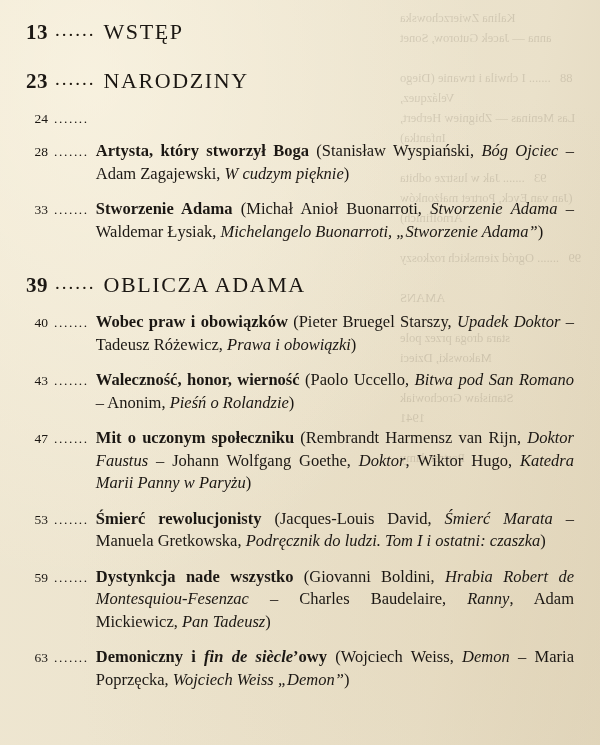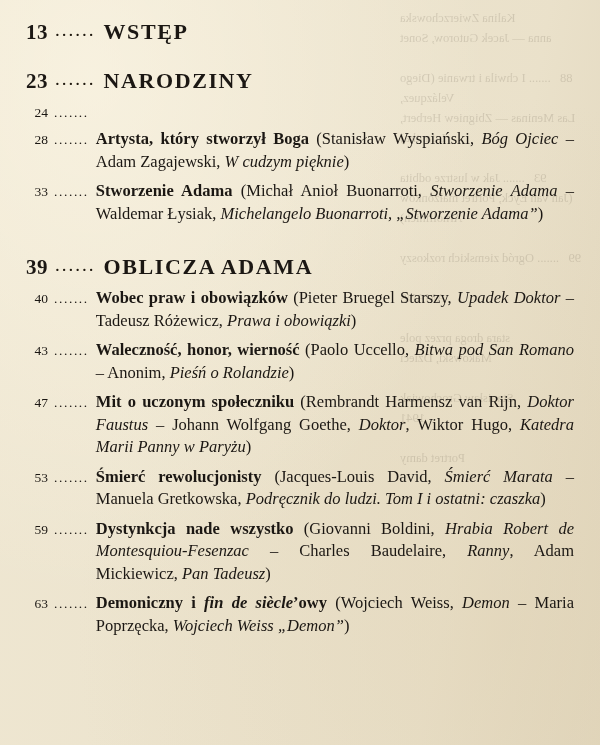--- a/index.html
+++ b/index.html
@@ -74,27 +74,27 @@
   }
   .entry.part .dots {
     font-size: 19px;
     letter-spacing: 2px;
     padding: 0 8px 0 7px;
     flex: 0 0 auto;
     color: #20190f;
   }
   .entry.part .title {
     font-size: 22px;
-    font-weight: 700;
+    font-weight: 400;
     letter-spacing: 1.6px;
   }
 
   
   .entry.item {
-    margin-top: 7px;
+    margin-top: 13px;
   }
   .entry.item .num {
     font-size: 13.5px;
     width: 36px;
     text-align: right;
     flex: 0 0 auto;
     padding-top: 4px;
   }
   .entry.item .dots {
     font-size: 13.5px;

